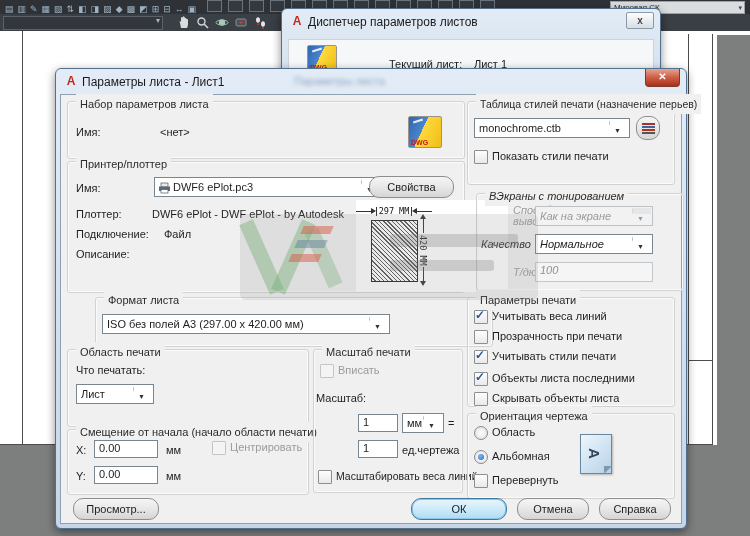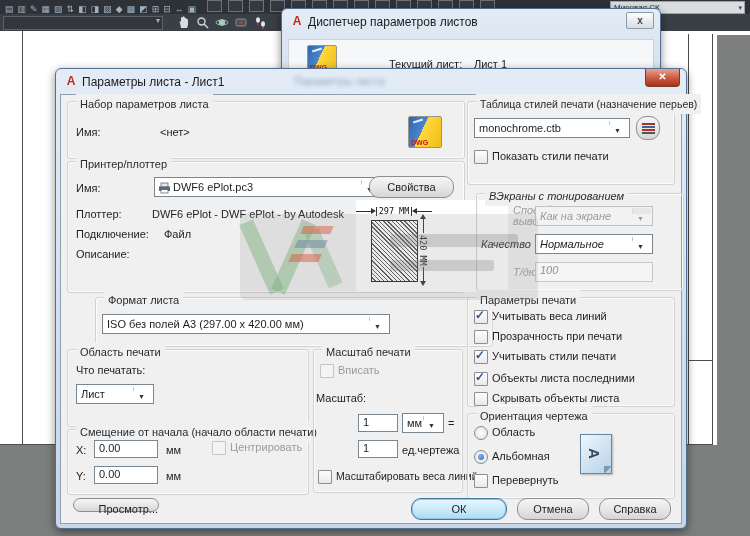--- a/index.html
+++ b/index.html
@@ -354,21 +354,21 @@
         </div>
         <div class="cbrow" style="left:6px;top:60px;">
           <span class="cb"></span>
           <span class="txt">Перевернуть</span>
         </div>
         <div id="orient-icon">
             <span>A</span>
           </div>
       </div>
 
-      <div class="btn" style="left:12px;top:403px;width:86px;height:14px;line-height:20px;text-align:right;">Просмотр...</div>
+      <div class="btn" style="left:12px;top:403px;width:86px;height:22px;line-height:20px;">Просмотр...</div>
       <div class="btn default" style="left:350px;top:403px;width:96px;height:22px;line-height:20px;">ОК</div>
       <div class="btn" style="left:456px;top:403px;width:72px;height:22px;line-height:20px;">Отмена</div>
       <div class="btn" style="left:538px;top:403px;width:72px;height:22px;line-height:20px;">Справка</div>
     </div>
   </div>
 
   <div class="abs" id="wm">
     <div class="wm-bar" style="left:14px;transform:rotate(-24deg);"></div>
     <div class="wm-bar" style="left:46px;transform:rotate(24deg);"></div>
     <div class="wm-bar" style="left:76px;transform:rotate(-24deg);height:60px;top:14px;background:rgba(120,175,120,.35);"></div>

